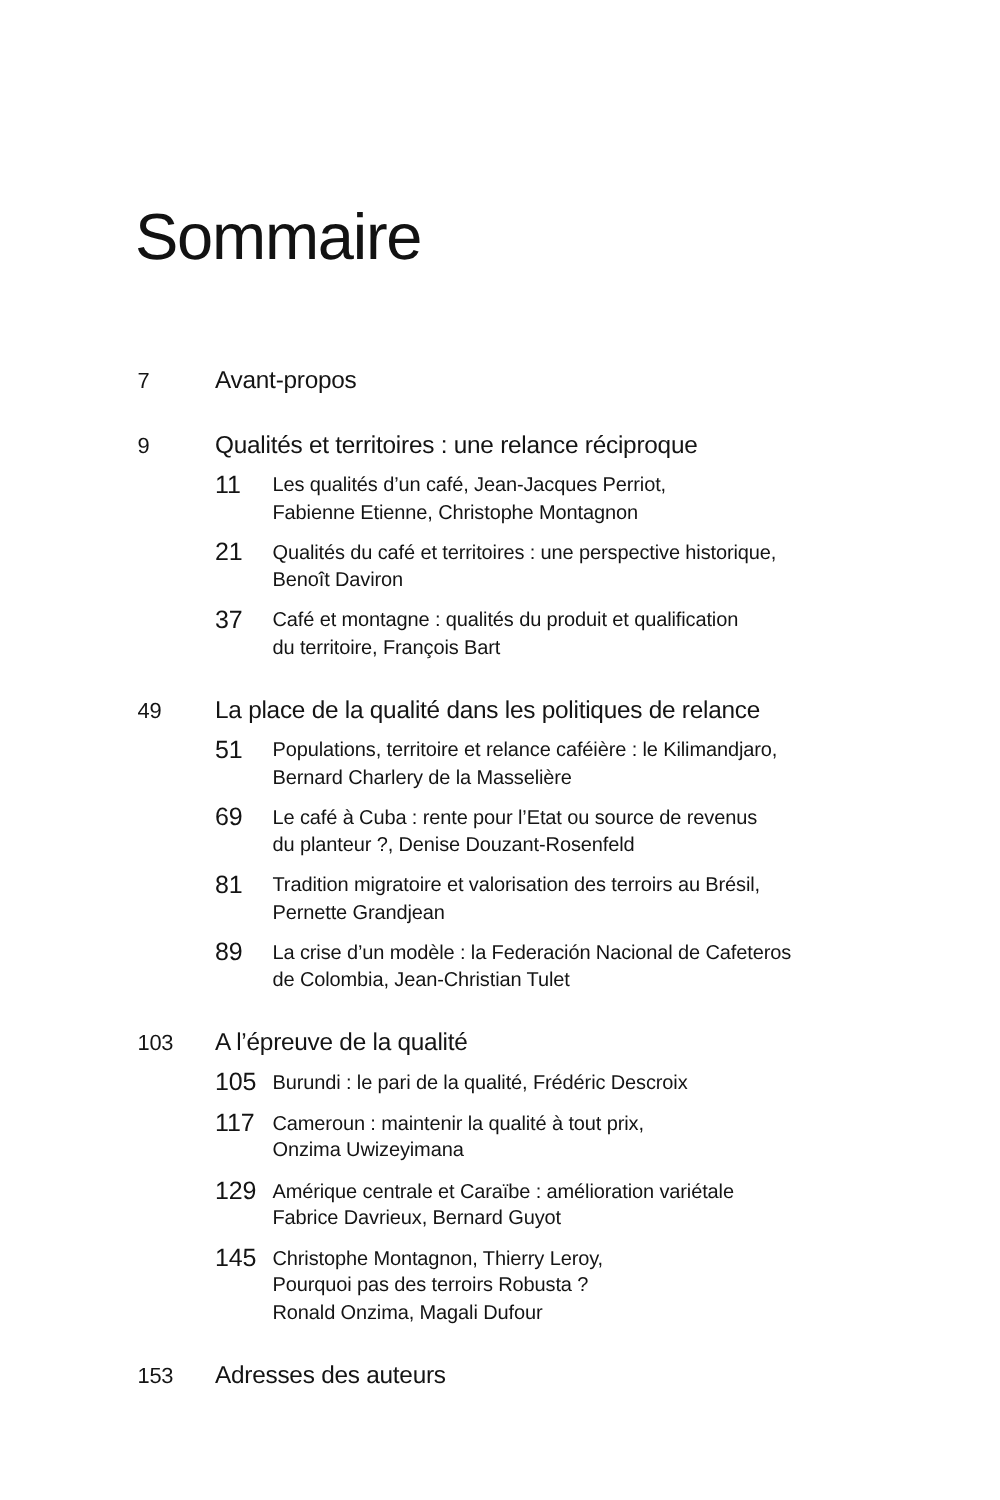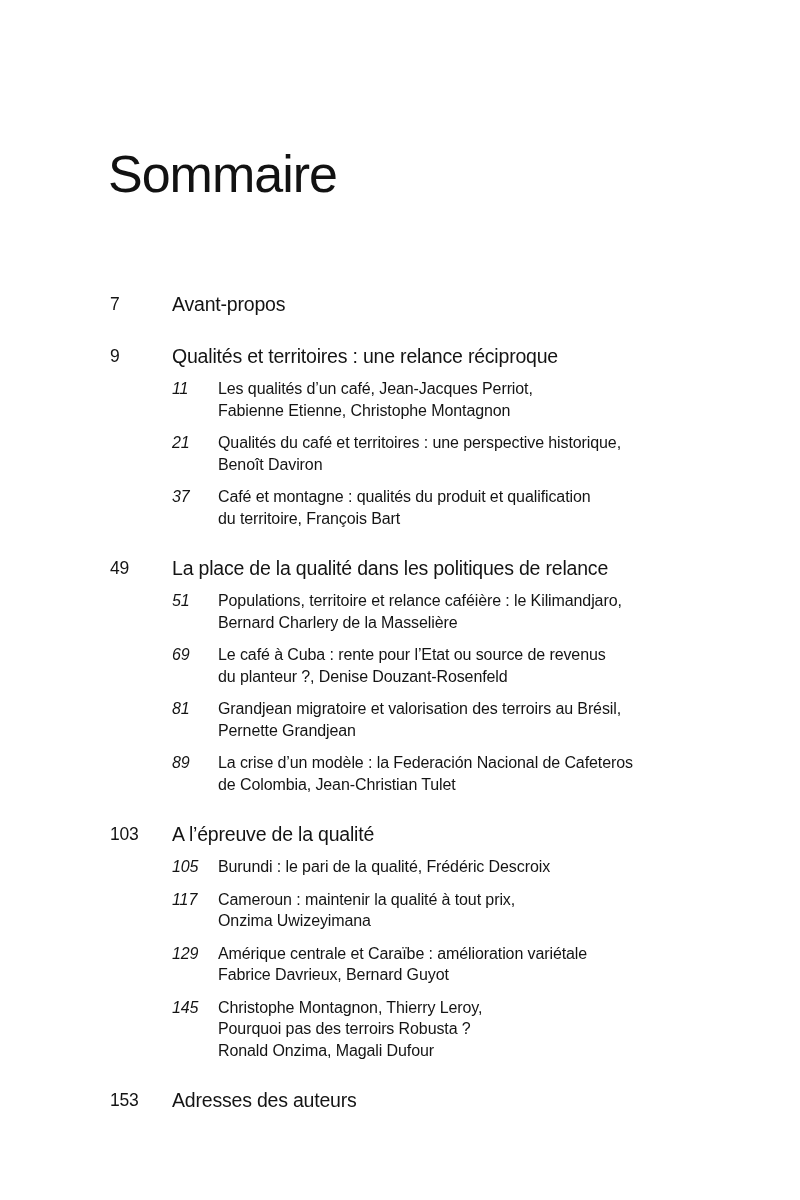--- a/index.html
+++ b/index.html
@@ -10,21 +10,21 @@
     height: 1200px;
     margin: 0 auto;
     background: #ffffff;
     color: #141414;
     font-family: "Liberation Sans", "DejaVu Sans", sans-serif;
     overflow: hidden;
   }
   .doc-title {
     position: absolute;
     left: 108px;
-    top: 144px;
+    top: 160px;
     font-size: 52px;
     line-height: 60px;
     font-weight: 400;
     letter-spacing: -1px;
     color: #121212;
     white-space: nowrap;
   }
   .toc {
     position: absolute;
     left: 110px;
@@ -53,21 +53,21 @@
   .entry.section .num { font-size: 17.5px; }
   
   .entry.sub {
     margin-left: 62px;
     grid-template-columns: 46px 1fr;
     font-size: 16px;
     line-height: 21.5px;
     letter-spacing: -0.1px;
     margin-top: 11px;
   }
-  .entry.sub .num { font-size: 16px; font-style: italic; }
+  .entry.sub .num { font-size: 20px; }
   .entry:first-child { margin-top: 0; }
   .entry.section + .entry.sub { margin-top: 9px; }
 </style>
 </head>
 <body>
 
 <div class="page">
 
   <h1 class="doc-title">Sommaire</h1>
 
@@ -130,21 +130,21 @@
       <span class="num">69</span>
       <span class="lines">
         <span class="line">Le café à Cuba : rente pour l’Etat ou source de revenus</span>
         <span class="line">du planteur ?, Denise Douzant-Rosenfeld</span>
       </span>
     </div>
 
     <div class="entry sub">
       <span class="num">81</span>
       <span class="lines">
-        <span class="line">Grandjean migratoire et valorisation des terroirs au Brésil,</span>
+        <span class="line">Tradition migratoire et valorisation des terroirs au Brésil,</span>
         <span class="line">Pernette Grandjean</span>
       </span>
     </div>
 
     <div class="entry sub">
       <span class="num">89</span>
       <span class="lines">
         <span class="line">La crise d’un modèle : la Federación Nacional de Cafeteros</span>
         <span class="line">de Colombia, Jean-Christian Tulet</span>
       </span>

